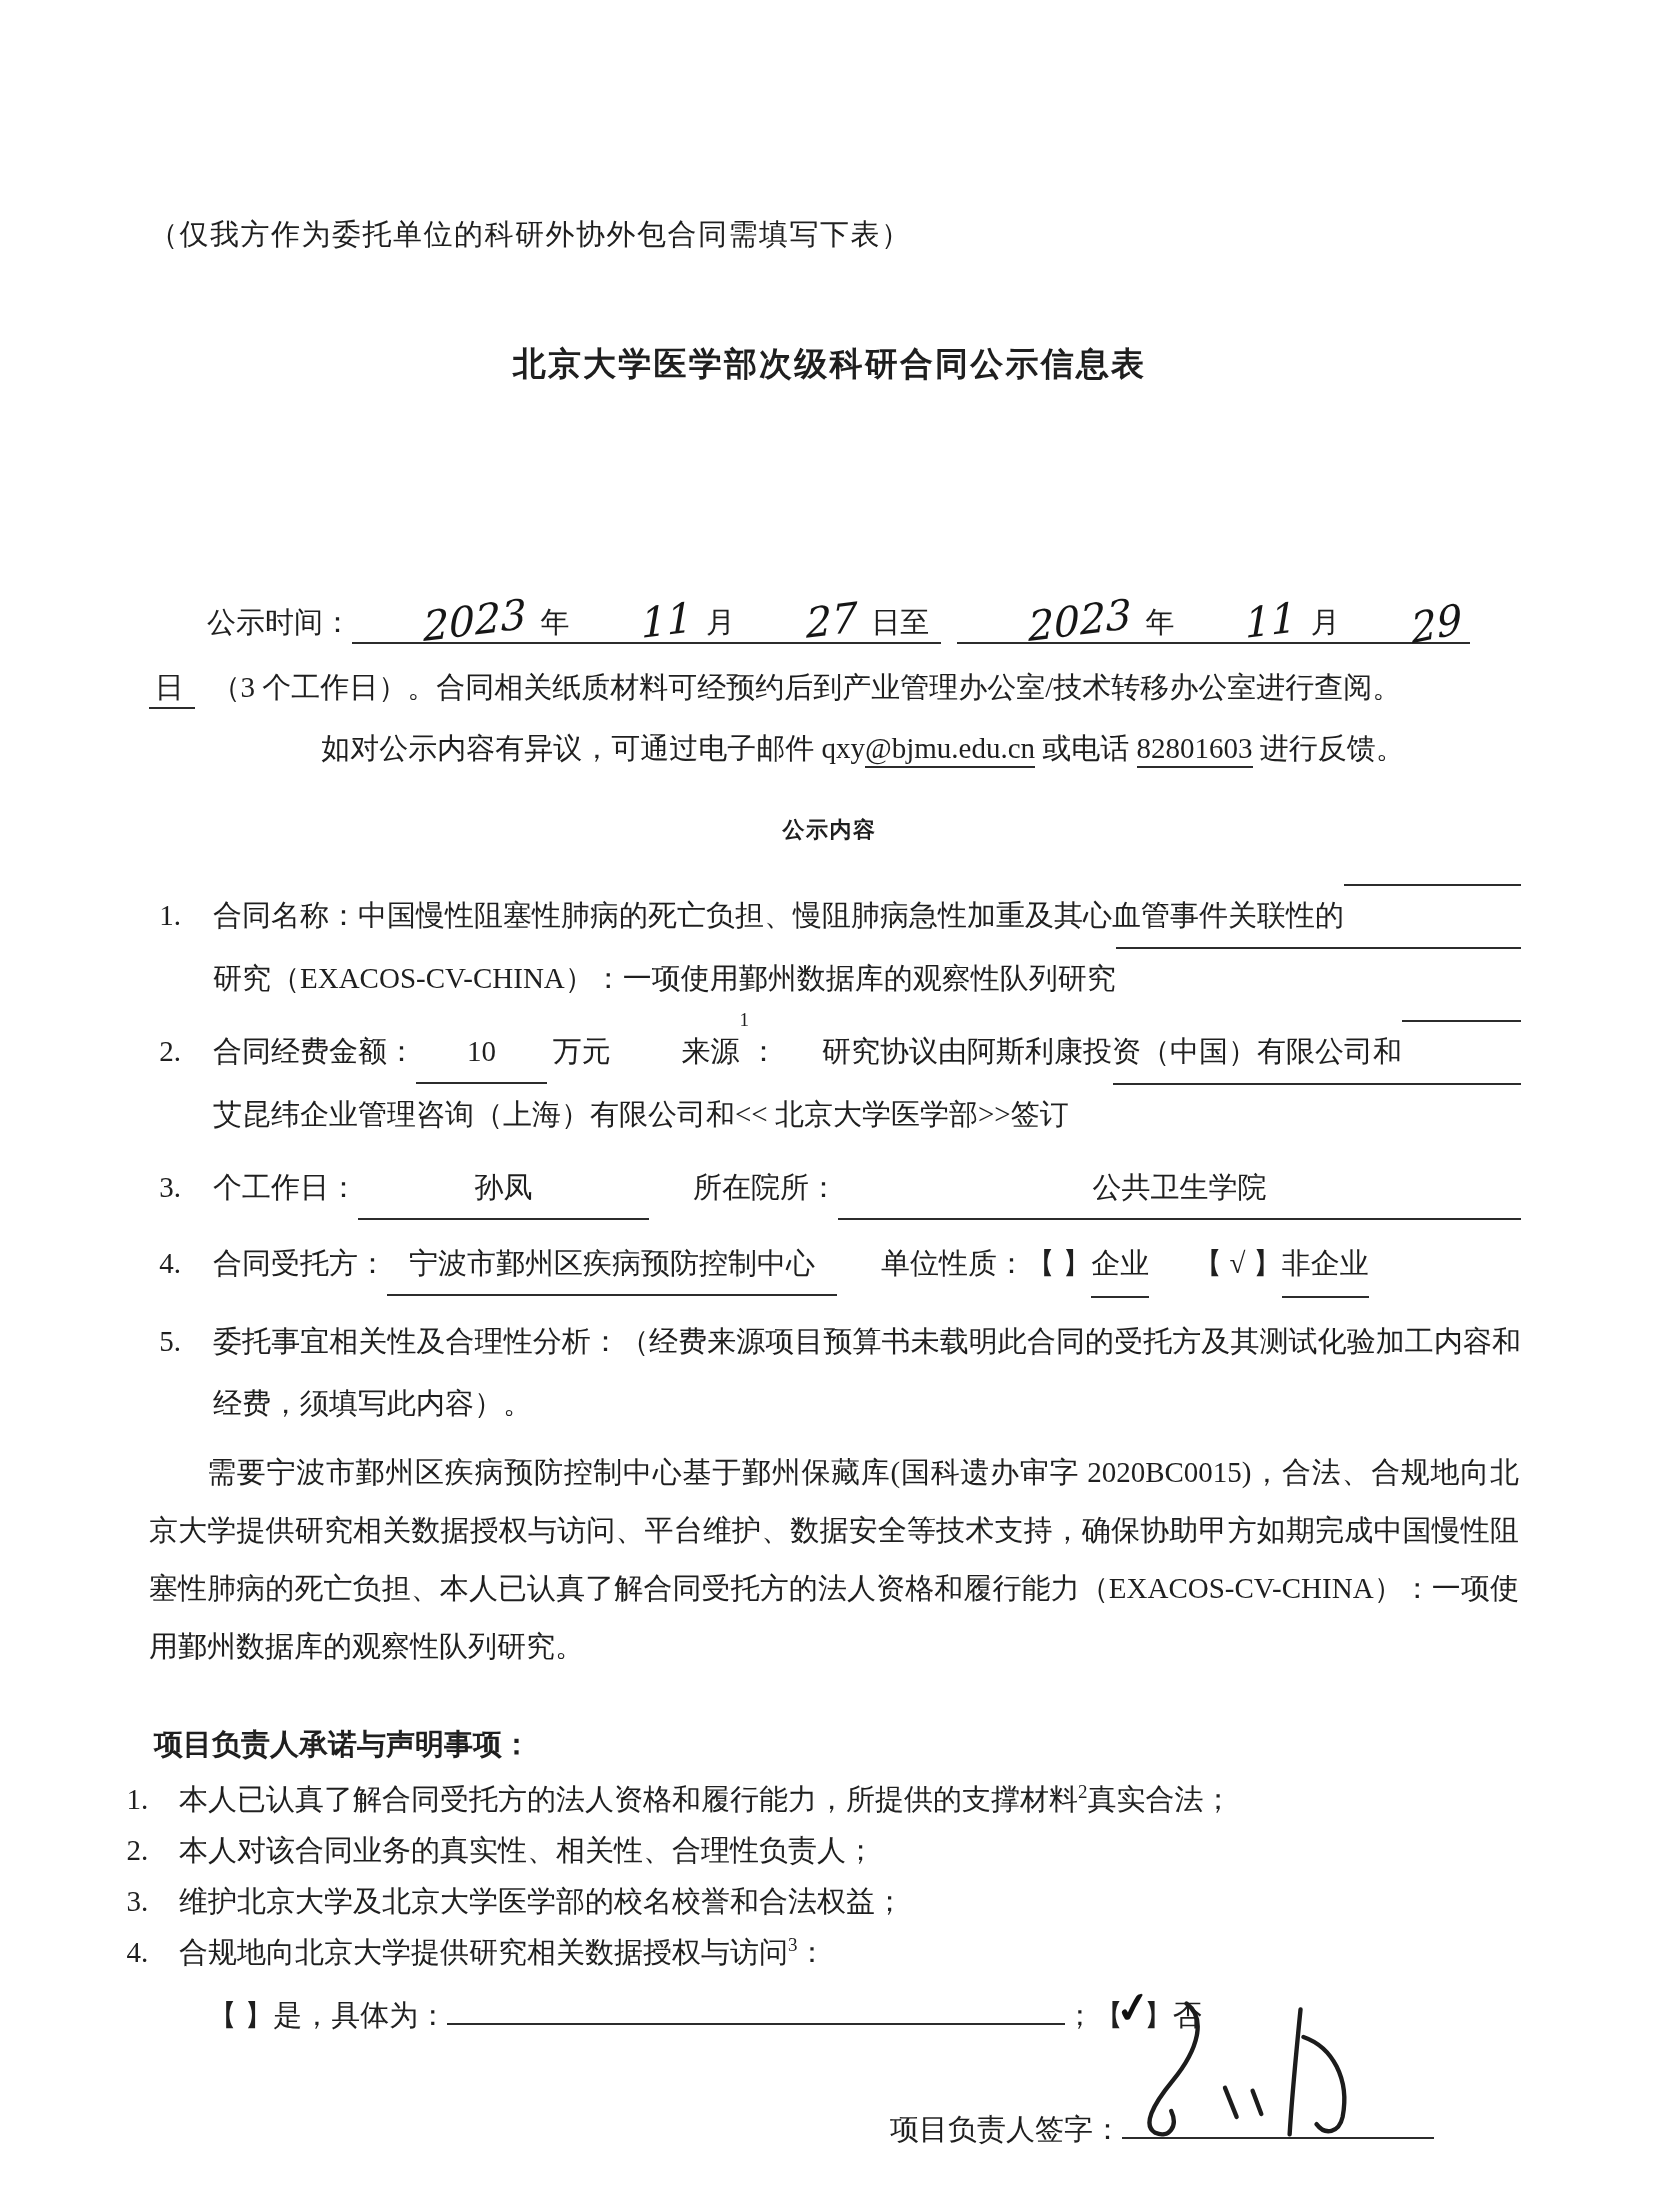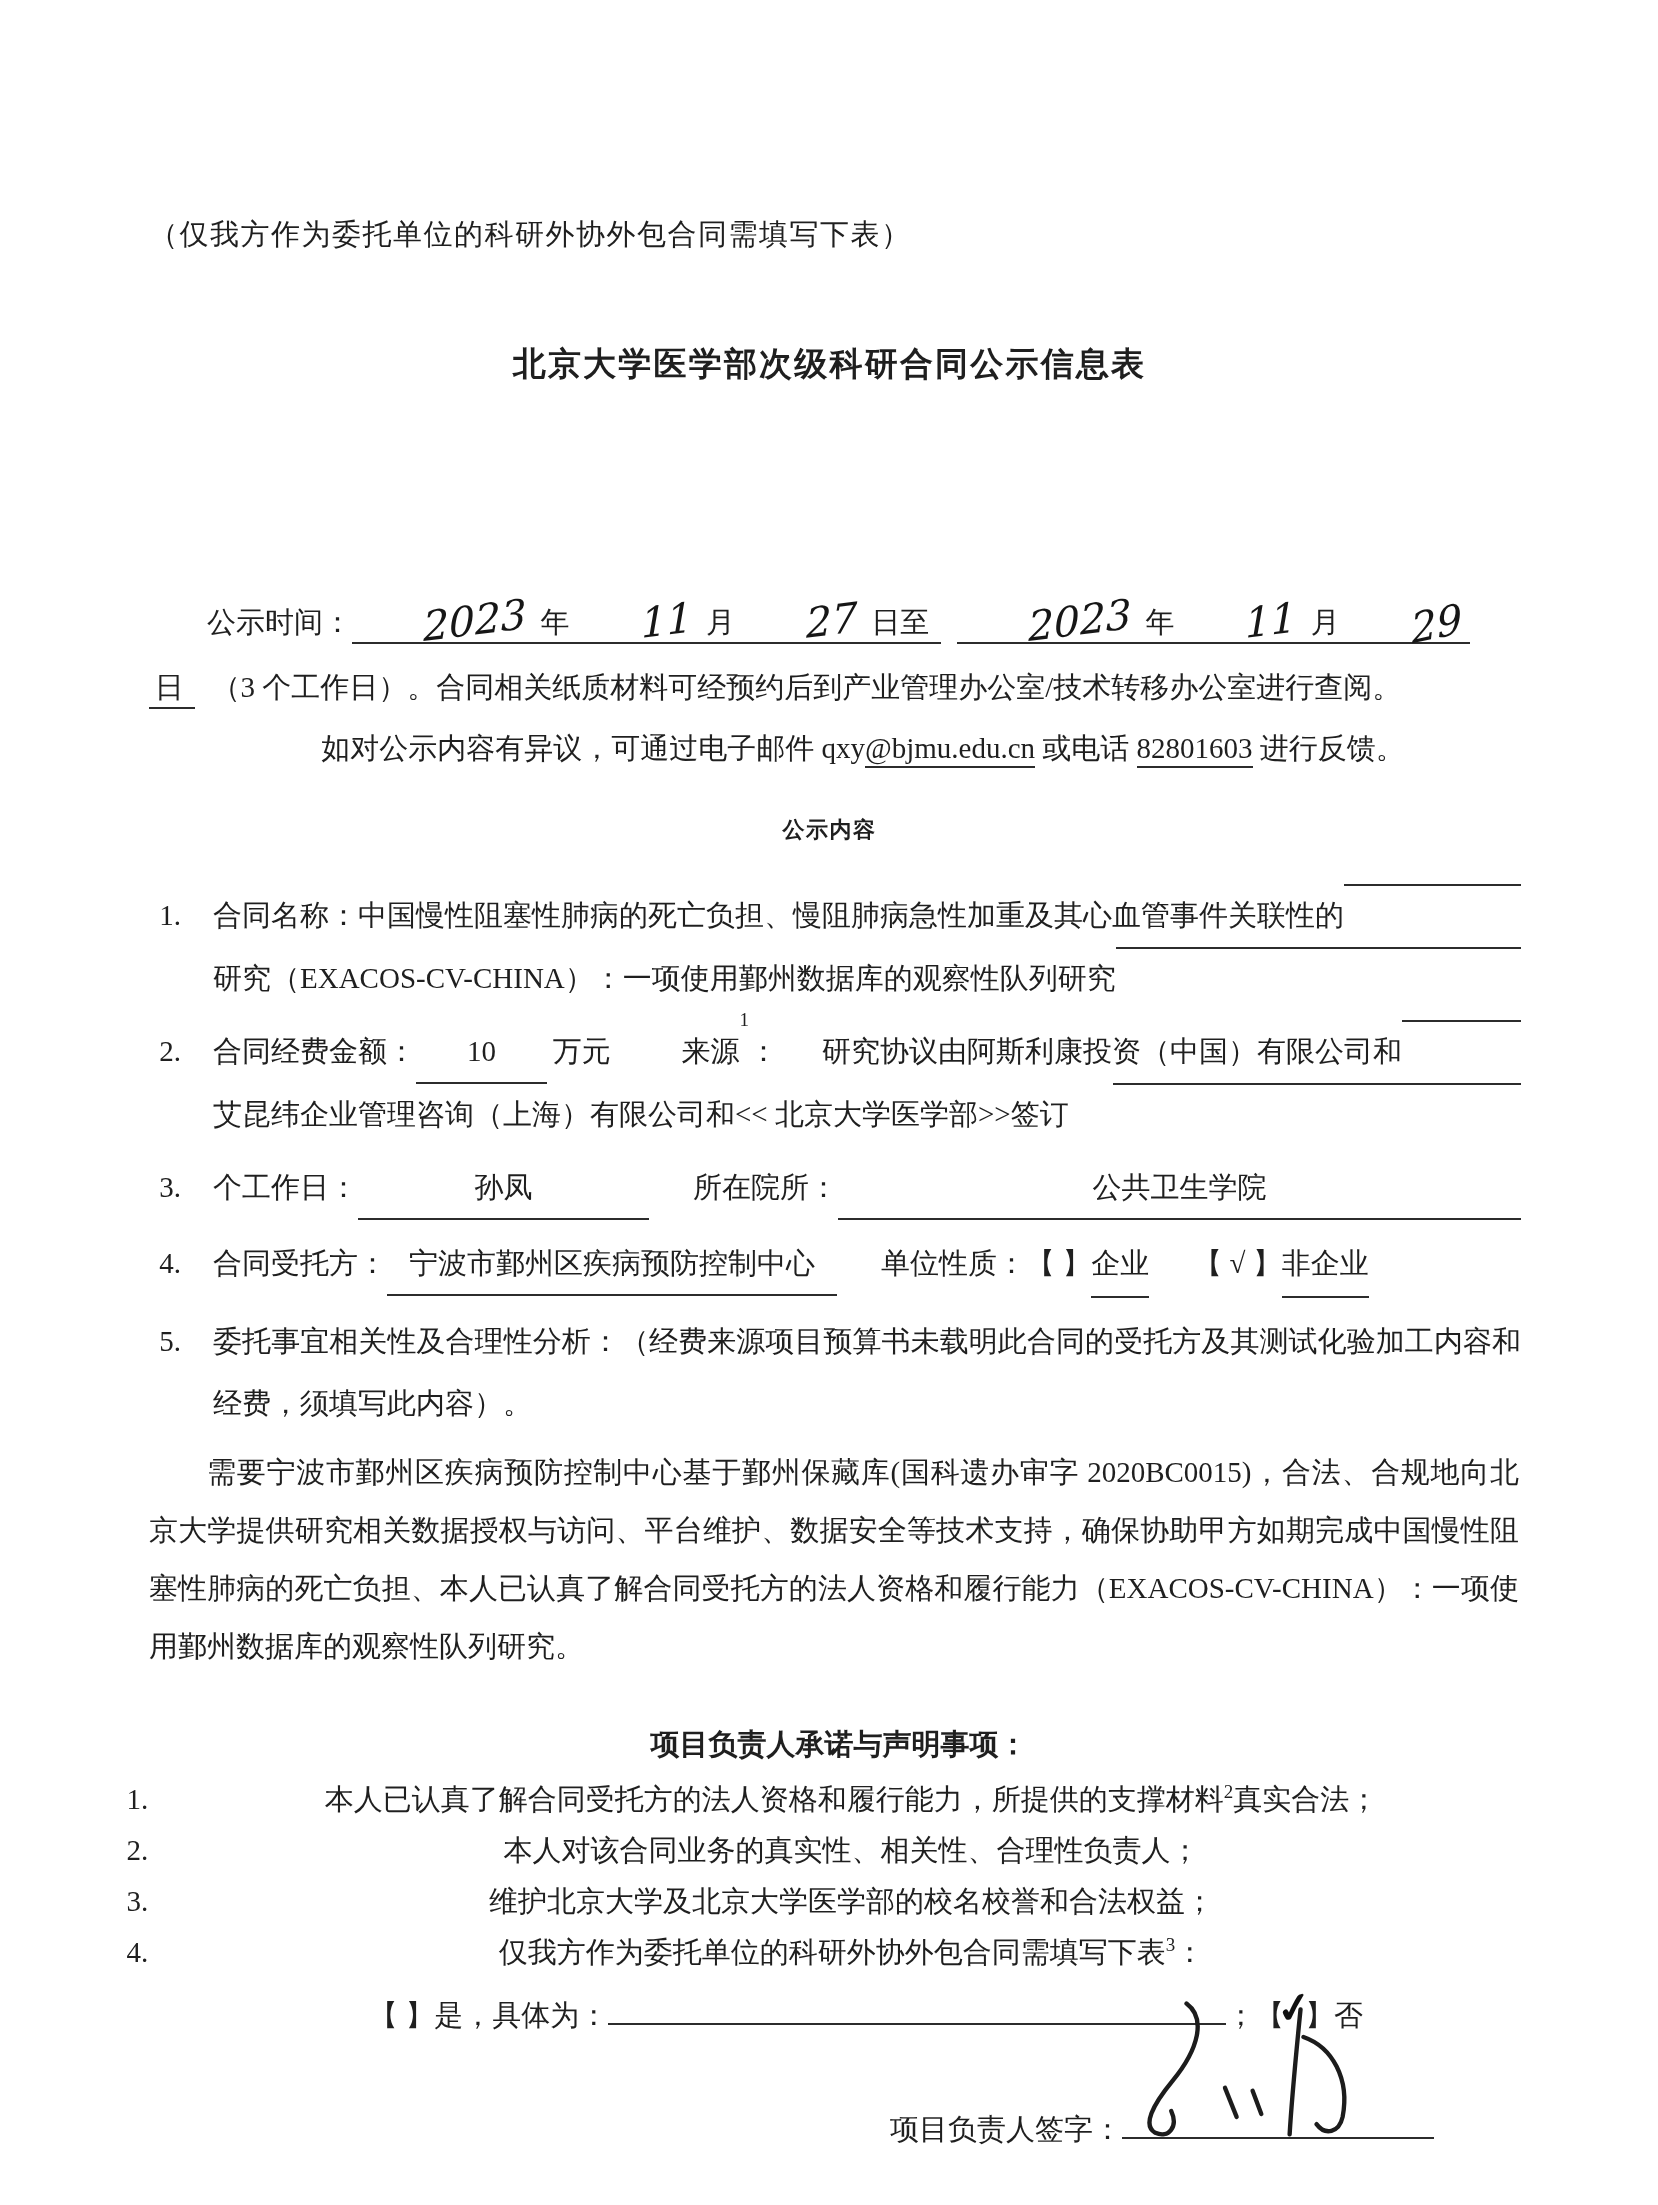--- a/index.html
+++ b/index.html
@@ -140,38 +140,38 @@
     <div class="item">
       <span class="no">5.</span>
       <div style="line-height:62px;text-align:justify;">
         <span>委托事宜相关性及合理性分析：</span><span>（经费来源项目预算书未载明此合同的受托方及其测试化验加工内容和经费，须填写此内容）。</span>
       </div>
     </div>
   </div>
 
   <p class="abs para indent" style="left:149px;top:1443px;width:1370px;line-height:58px;">需要宁波市鄞州区疾病预防控制中心基于鄞州保藏库(国科遗办审字 2020BC0015)，合法、合规地向北京大学提供研究相关数据授权与访问、平台维护、数据安全等技术支持，确保协助甲方如期完成中国慢性阻塞性肺病的死亡负担、本人已认真了解合同受托方的法人资格和履行能力（EXACOS-CV-CHINA）：一项使用鄞州数据库的观察性队列研究。</p>
 
-  <div class="abs" style="left:122px;top:1721px;width:1402px;text-align:center;">
+  <div class="abs" style="left:122px;top:1721px;width:1402px;">
     <div class="bold" style="font-size:29px;padding-left:32px;line-height:47px;margin-bottom:5.8px;">项目负责人承诺与声明事项：</div>
 
     <div class="decl-item">
       <span class="no">1.</span>
       <span>本人已认真了解合同受托方的法人资格和履行能力，所提供的支撑材料</span><sup>2</sup><span>真实合法；</span>
     </div>
     <div class="decl-item">
       <span class="no">2.</span>
       <span>本人对该合同业务的真实性、相关性、合理性负责人；</span>
     </div>
     <div class="decl-item">
       <span class="no">3.</span>
       <span>维护北京大学及北京大学医学部的校名校誉和合法权益；</span>
     </div>
     <div class="decl-item">
       <span class="no">4.</span>
-      <span>仅我方作为委托单位的科研外协外包合同需填写下表</span><sup>3</sup><span>：</span>
+      <span>合规地向北京大学提供研究相关数据授权与访问</span><sup>3</sup><span>：</span>
     </div>
 
     <div style="font-size:29px;line-height:58px;padding-left:86px;margin-top:4.4px;white-space:nowrap;">
       <span>【 】</span><span>是，具体为：</span><span class="u" style="display:inline-block;width:618px;"></span><span>；</span><span>【</span><span class="hwcheck">✓</span><span>】</span><span>否</span>
     </div>
   </div>
 
   <div class="abs" style="left:890px;top:2101px;font-size:29px;line-height:47px;white-space:nowrap;">
     <span>项目负责人签字：</span><span class="sigline"></span>
   </div>

